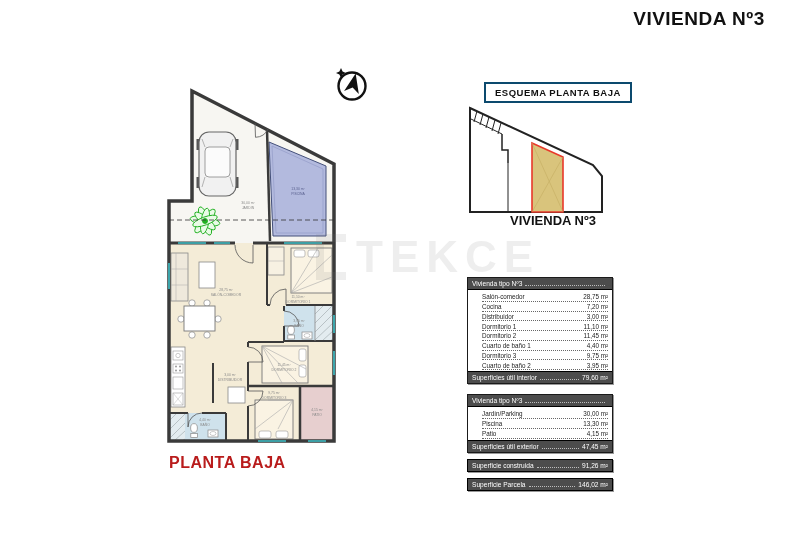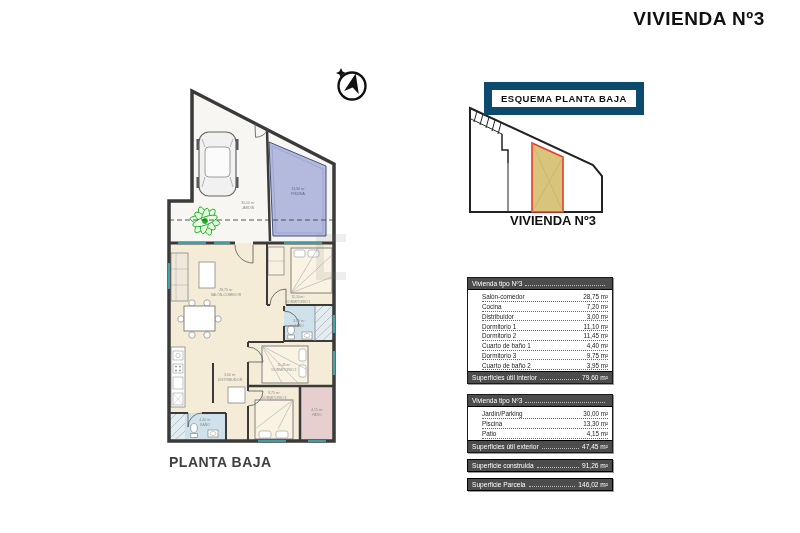--- a/index.html
+++ b/index.html
@@ -5,22 +5,22 @@
   html,body{margin:0;padding:0;}
   body{
     width:800px;height:533px;position:relative;background:#ffffff;
     font-family:"Liberation Sans","DejaVu Sans",sans-serif;overflow:hidden;
   }
   
   .title-block{position:absolute;left:625px;top:8px;width:148px;text-align:center;z-index:4;}
   .title-block .main{font-size:19px;font-weight:bold;letter-spacing:.5px;color:#111;}
   .title-block .sub{font-size:10.5px;font-weight:bold;letter-spacing:1px;color:#111;margin-top:2px;}
   
-  .planta-caption{position:absolute;left:169px;top:454px;font-size:14px;font-weight:bold;letter-spacing:.5px;color:#404040;z-index:4;}
-  .esquema-box{position:absolute;left:484px;top:82px;border:8px solid #0c4a6e;padding:3px 9px;font-size:9.5px;font-weight:bold;letter-spacing:.5px;color:#111;background:#fff;z-index:4;}
+  .planta-caption{position:absolute;left:169px;top:454px;font-size:16px;font-weight:bold;letter-spacing:.5px;color:#b91c1c;z-index:4;}
+  .esquema-box{position:absolute;left:484px;top:82px;border:2px solid #0c4a6e;padding:3px 9px;font-size:9.5px;font-weight:bold;letter-spacing:.5px;color:#111;background:#fff;z-index:4;}
   .esquema-caption{position:absolute;left:455px;top:213px;width:196px;text-align:center;font-size:13px;font-weight:bold;color:#111;z-index:4;}
   
   .watermark{position:absolute;left:316px;top:234px;z-index:2;display:flex;align-items:center;
     color:rgba(120,120,120,0.13);pointer-events:none;}
   .wm-logo{display:inline-block;width:22px;height:30px;border:8px solid rgba(120,120,120,0.13);border-right:none;margin-right:10px;}
   .wm-text{font-size:44px;font-weight:bold;letter-spacing:7px;line-height:1;}
   
   .floorplan{position:absolute;left:158px;top:85px;z-index:1;}
   .compass{position:absolute;left:331px;top:64px;z-index:3;}
   .esquema{position:absolute;left:455px;top:106px;z-index:3;}
@@ -217,20 +217,21 @@
     <text x="47" y="341">BAÑO</text>
     <text x="159" y="326">4,15 m²</text>
     <text x="159" y="331">PATIO</text>
   </g>
 </svg>
 
 <div class="planta-caption">PLANTA BAJA</div>
 
 <div class="watermark">
   <span class="wm-logo"></span>
+  <span class="wm-text">TEKCE</span>
 </div>
 
 <div class="esquema-box">ESQUEMA PLANTA BAJA</div>
 
 <svg class="esquema" width="196" height="110" viewBox="0 0 196 110">
   <path d="M15,2 L138,59 L147,70 L147,106 L15,106 Z" fill="#ffffff" stroke="#222" stroke-width="2"></path>
   <g stroke="#222" stroke-width="1" fill="none">
     <path d="M16,13 L47,28"></path>
     <path d="M22,5 L19,16 M28,8 L25,19 M34,11 L31,22 M40,14 L37,25 M46,17 L43,28"></path>
   </g>

